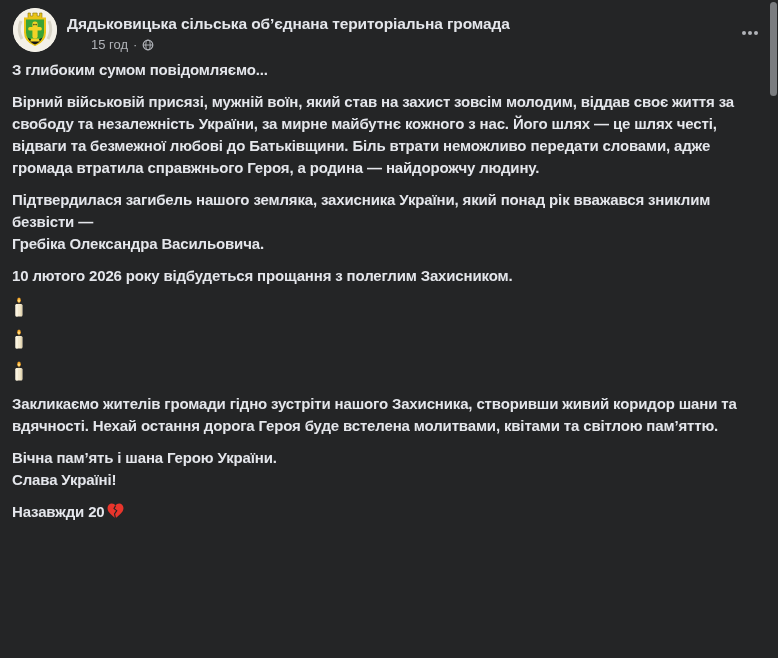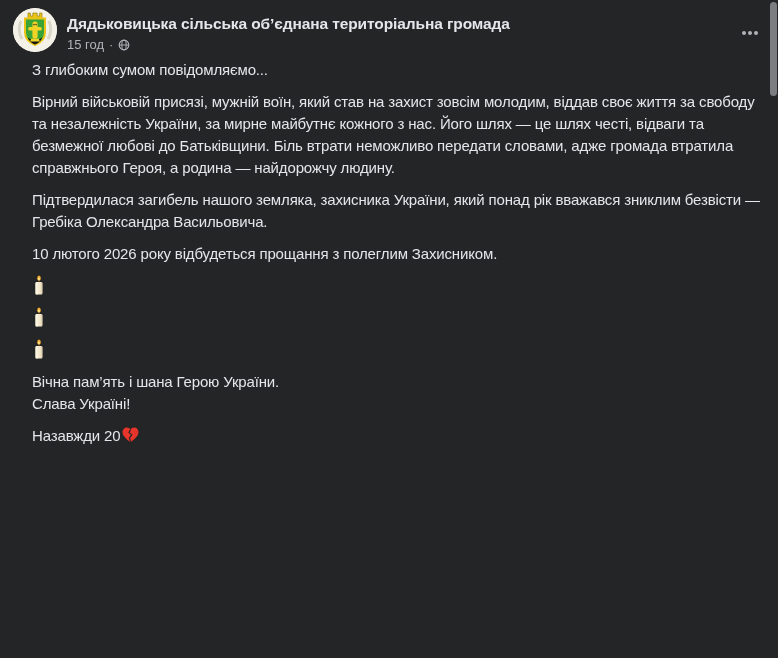--- a/index.html
+++ b/index.html
@@ -37,36 +37,37 @@
     white-space: nowrap;
   }
   .meta {
     display: flex;
     align-items: center;
     gap: 5px;
     font-size: 13px;
     color: #b0b3b8;
     margin-top: 3px;
   }
-  .meta .timestamp { cursor: pointer; }
+  .meta .timestamp { cursor: pointer; margin-left: 24px; }
   .globe { display: inline-flex; width: 12px; height: 12px; }
   .more-btn {
     background: none; border: none;
     padding: 6px 4px;
     margin-top: 6px;
     cursor: pointer;
     border-radius: 50%;
     flex: 0 0 auto;
   }
   .post-body {
-    padding: 7px 16px 0 32px;
+    padding: 7px 16px 0 12px;
     font-size: 15px;
     line-height: 22px;
     letter-spacing: -0.15px;
     color: #e4e6eb;
+    font-weight: bold;
   }
   .para { margin: 0 0 10px 0; }
   .para-text { white-space: pre-line; }
   .candle {
     display: inline-block;
     width: 14px; height: 20px;
     vertical-align: -4px;
     margin-right: 7px;
   }
   .heart {
@@ -148,20 +149,21 @@
           <rect x="8.6" y="7.4" width="1.4" height="11.8" rx="0.7" fill="#e2d4b0"></rect>
         </svg></span></p>
     <p class="para"><span class="candle"><svg viewBox="0 0 14 20">
           <ellipse cx="7" cy="3.2" rx="1.8" ry="2.7" fill="#f6a72a"></ellipse>
           <ellipse cx="7" cy="3.8" rx="0.9" ry="1.5" fill="#fde28a"></ellipse>
           <rect x="6.6" y="5.4" width="0.8" height="1.8" fill="#6b5b3e"></rect>
           <rect x="3.5" y="7" width="7" height="12.6" rx="1.6" fill="#f3e9cf"></rect>
           <rect x="3.5" y="7" width="2.4" height="12.6" rx="1.2" fill="#faf4e1"></rect>
           <rect x="8.6" y="7.4" width="1.4" height="11.8" rx="0.7" fill="#e2d4b0"></rect>
         </svg></span></p>
+    <p class="para"><span class="para-text">Закликаємо жителів громади гідно зустріти нашого Захисника, створивши живий коридор шани та вдячності. Нехай остання дорога Героя буде встелена молитвами, квітами та світлою пам’яттю.</span></p>
     <p class="para"><span class="para-text">Вічна пам’ять і шана Герою України.
 Слава Україні!</span></p>
     <p class="para"><span class="para-text">Назавжди 20</span><span class="heart"><svg viewBox="0 0 16 15">
           <path d="M8 14.4 C3 10.4 0.5 7.9 0.5 4.7 C0.5 2.2 2.4 0.5 4.6 0.5 C6 0.5 7.3 1.3 8 2.5 C8.7 1.3 10 0.5 11.4 0.5 C13.6 0.5 15.5 2.2 15.5 4.7 C15.5 7.9 13 10.4 8 14.4 Z" fill="#e8352c"></path>
           <path d="M8 2.5 L6.6 5.3 L9.2 7.2 L7.1 10.2 L8 14.4" stroke="#242526" stroke-width="1.1" fill="none" stroke-linejoin="round"></path>
         </svg></span></p>
   </div>
 
 <div class="scrollbar-thumb"></div>
 

